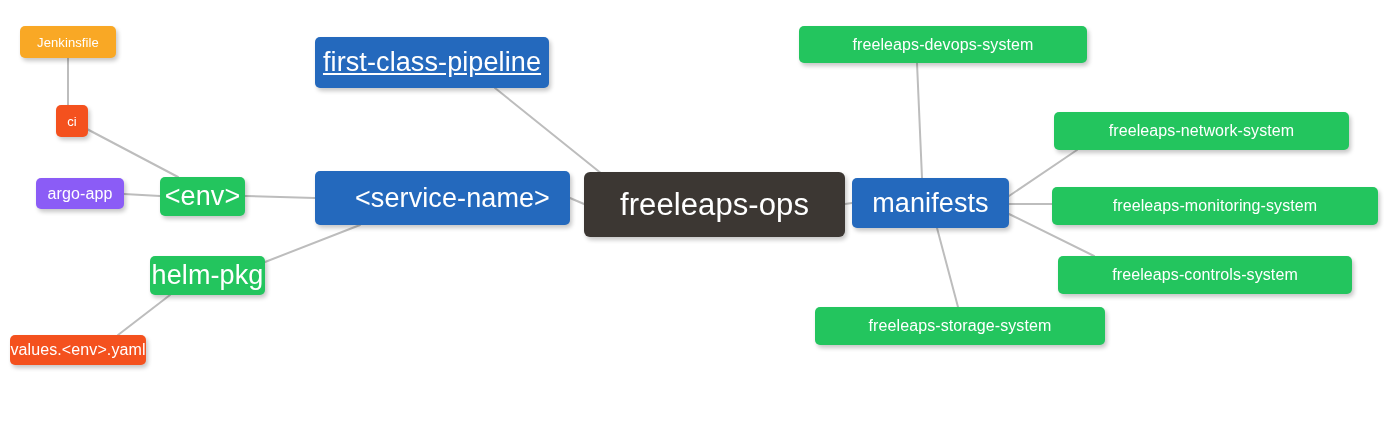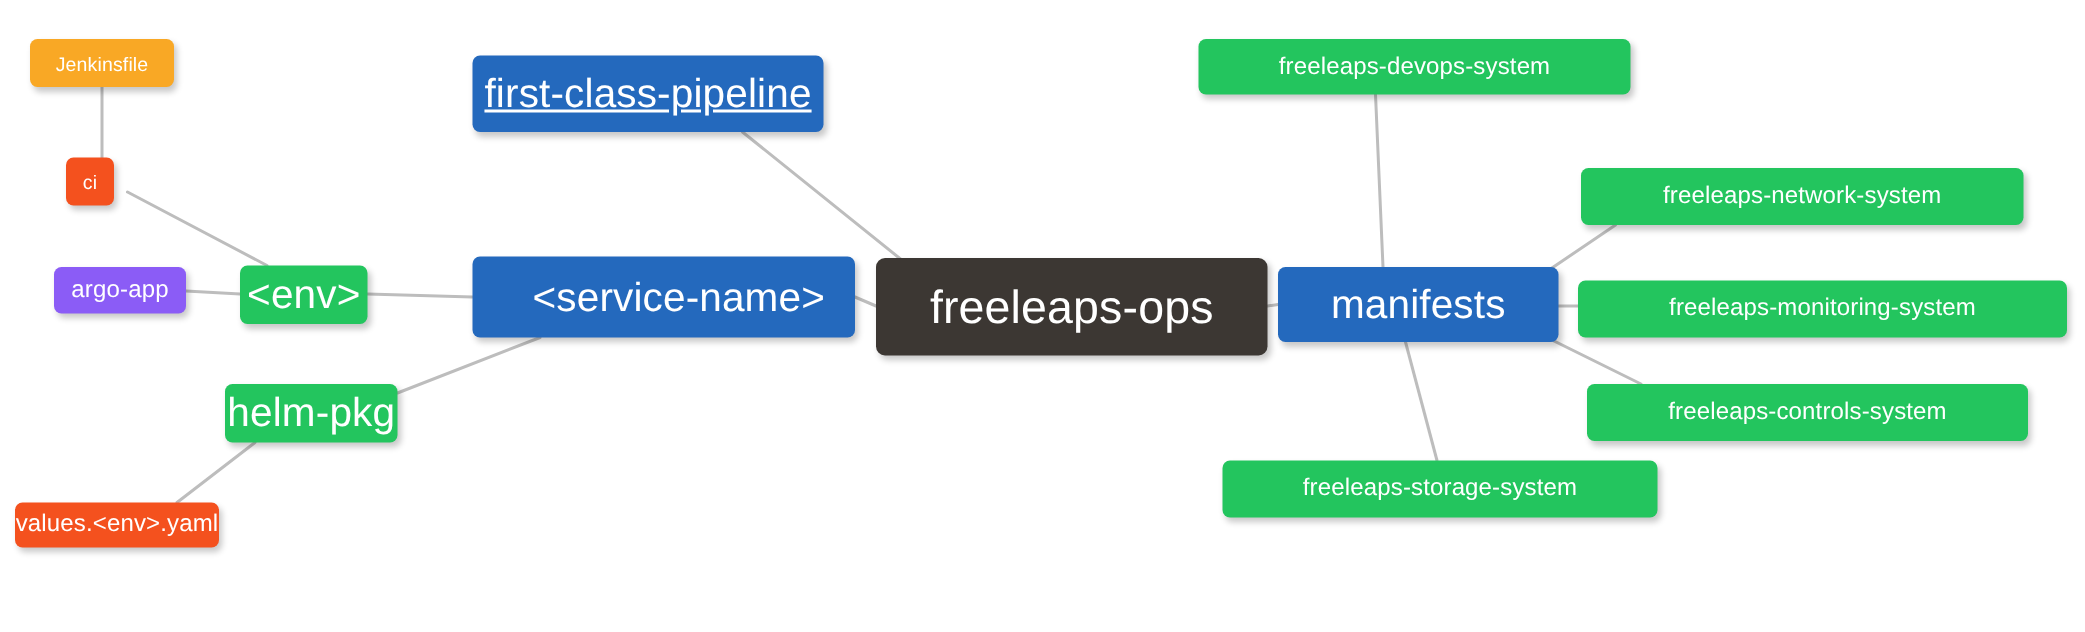--- a/index.html
+++ b/index.html
@@ -82,33 +82,33 @@
   <div id="nodes">
       <div class="node lvl-root" style="left: 584px; top: 172px; width: 261px; height: 65px; background: rgb(60, 55, 51);">
         <span>freeleaps-ops</span>
       </div>
       <div class="node lvl-1" style="left: 315px; top: 171px; width: 255px; height: 54px; background: rgb(36, 105, 189); padding-left: 32px;">
         <span>&lt;service-name&gt;</span>
       </div>
       <div class="node lvl-1" style="left: 315px; top: 37px; width: 234px; height: 51px; background: rgb(36, 105, 189); text-decoration: underline;">
         <span>first-class-pipeline</span>
       </div>
-      <div class="node lvl-1" style="left: 852px; top: 178px; width: 187px; height: 50px; background: rgb(36, 105, 189);">
+      <div class="node lvl-1" style="left: 852px; top: 178px; width: 157px; height: 50px; background: rgb(36, 105, 189);">
         <span>manifests</span>
       </div>
       <div class="node lvl-2" style="left: 160px; top: 177px; width: 85px; height: 39px; background: rgb(35, 197, 94);">
         <span>&lt;env&gt;</span>
       </div>
       <div class="node lvl-2" style="left: 150px; top: 256px; width: 115px; height: 39px; background: rgb(35, 197, 94);">
         <span>helm-pkg</span>
       </div>
       <div class="node lvl-4" style="left: 20px; top: 26px; width: 96px; height: 32px; background: rgb(249, 168, 37);">
         <span>Jenkinsfile</span>
       </div>
-      <div class="node lvl-4" style="left: 44px; top: 105px; width: 32px; height: 32px; background: rgb(244, 81, 30);">
+      <div class="node lvl-4" style="left: 56px; top: 105px; width: 32px; height: 32px; background: rgb(244, 81, 30);">
         <span>ci</span>
       </div>
       <div class="node lvl-3" style="left: 36px; top: 178px; width: 88px; height: 31px; background: #8b5cf6;">
         <span>argo-app</span>
       </div>
       <div class="node lvl-3" style="left: 10px; top: 335px; width: 136px; height: 30px; background: rgb(244, 81, 30);">
         <span>values.&lt;env&gt;.yaml</span>
       </div>
       <div class="node lvl-3" style="left: 799px; top: 26px; width: 288px; height: 37px; background: rgb(35, 197, 94); text-align: right;">
         <span>freeleaps-devops-system</span>

